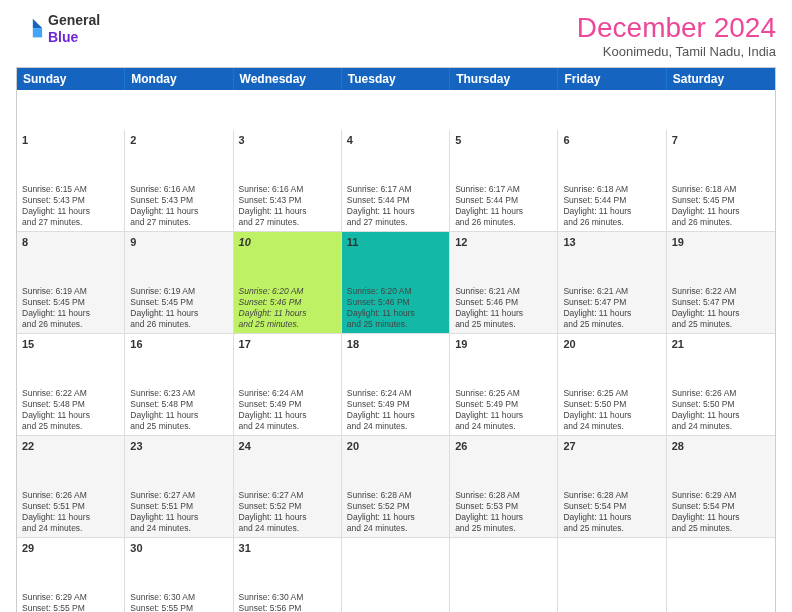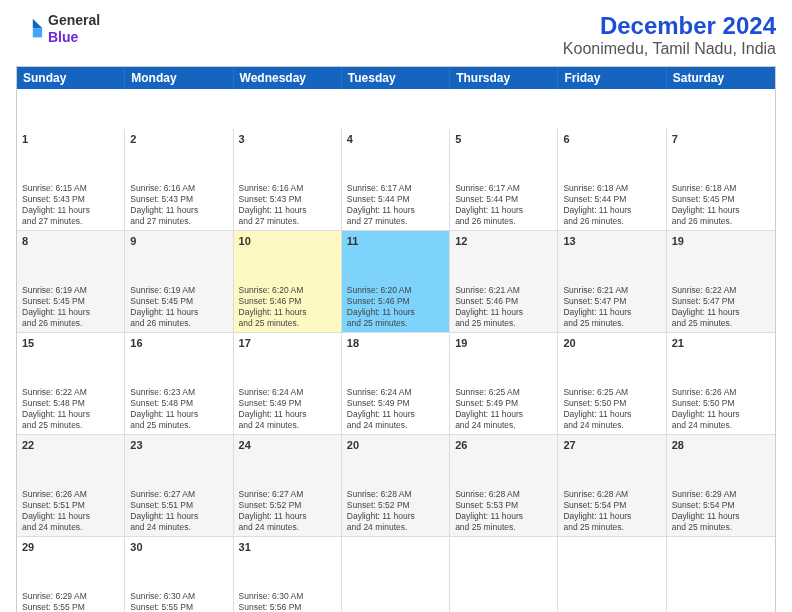--- a/index.html
+++ b/index.html
@@ -35,26 +35,26 @@
       line-height: 1.2;
     }
     .logo-icon {
       width: 28px;
       height: 28px;
     }
     .title-block {
       text-align: right;
     }
     .month-title {
-      font-size: 24px;
-      font-weight: bold;
-      color: #1d4ed8;
+      font-size: 28px;
+      font-weight: normal;
+      color: #ec4899;
     }
     .location {
-      font-size: 16px;
+      font-size: 13px;
       color: #555;
     }
     .calendar {
       flex: 1;
       display: flex;
       flex-direction: column;
       border: 1px solid #ccc;
       gap: 40px;
     }
     .calendar-header {
@@ -201,28 +201,28 @@
 Daylight: 11 hours
 and 26 minutes.</div>
           </div>
           <div class="cal-cell" style="background: rgb(245, 245, 245);">
             <span class="day-num">9</span>
             <div class="cell-info" style="white-space: pre-line;">Sunrise: 6:19 AM
 Sunset: 5:45 PM
 Daylight: 11 hours
 and 26 minutes.</div>
           </div>
-          <div class="cal-cell" style="background: #fef9c3;">
+          <div class="cal-cell" style="background: #bef264; font-style: italic;">
             <span class="day-num">10</span>
             <div class="cell-info" style="white-space: pre-line;">Sunrise: 6:20 AM
 Sunset: 5:46 PM
 Daylight: 11 hours
 and 25 minutes.</div>
           </div>
-          <div class="cal-cell" style="background: #7dd3fc;">
+          <div class="cal-cell" style="background: #14b8a6;">
             <span class="day-num">11</span>
             <div class="cell-info" style="white-space: pre-line;">Sunrise: 6:20 AM
 Sunset: 5:46 PM
 Daylight: 11 hours
 and 25 minutes.</div>
           </div>
           <div class="cal-cell" style="background: rgb(245, 245, 245);">
             <span class="day-num">12</span>
             <div class="cell-info" style="white-space: pre-line;">Sunrise: 6:21 AM
 Sunset: 5:46 PM

